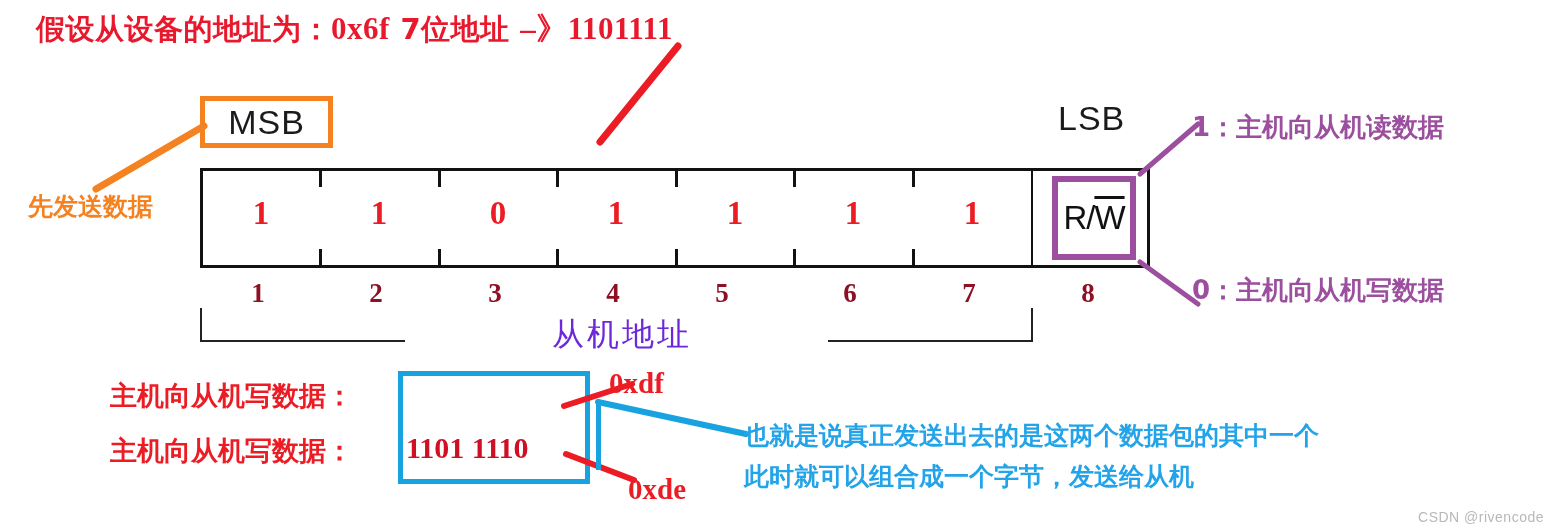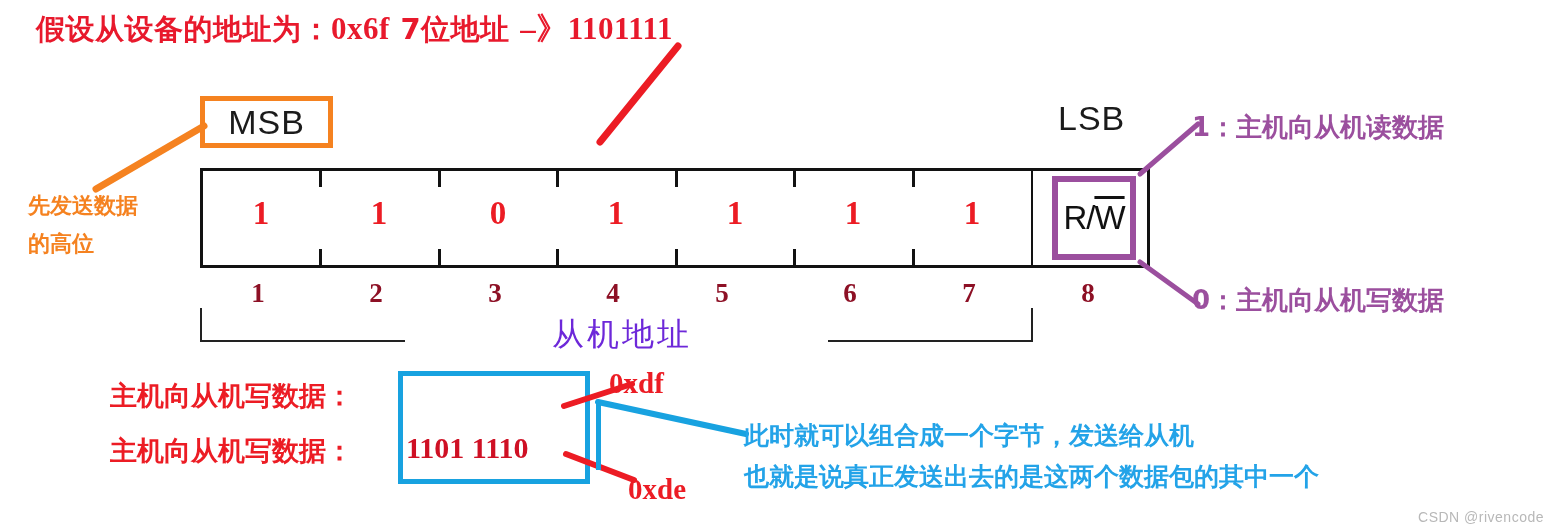--- a/index.html
+++ b/index.html
@@ -72,23 +72,23 @@
     left: 90px;
     top: 120px;
     width: 120px;
     height: 75px;
   }
 
   
   #send-high-note {
     left: 28px;
     top: 187px;
-    font-family: Liberation Serif, serif;
-    font-weight: bold;
-    font-size: 22px;
+    font-family: Liberation Sans, sans-serif;
+    font-weight: bold;
+    font-size: 25px;
     color: #f58220;
     line-height: 38px;
     white-space: nowrap;
   }
 
   
   #lsb-label {
     left: 1052px;
     top: 99px;
     font-family: "Liberation Sans", sans-serif;
@@ -200,21 +200,21 @@
 
   
   .purple-note {
     font-family: "DejaVu Sans", sans-serif;
     font-weight: bold;
     font-size: 26px;
     color: #9b4f9e;
     white-space: nowrap;
   }
   #read-note { left: 1192px; top: 110px; }
-  #write-note { left: 1192px; top: 283px; }
+  #write-note { left: 1192px; top: 273px; }
   #read-pointer { left: 1136px; top: 120px; width: 66px; height: 58px; }
   #write-pointer { left: 1136px; top: 258px; width: 66px; height: 50px; }
 
   
   .red-label {
     font-family: "DejaVu Sans", sans-serif;
     font-weight: bold;
     font-size: 27px;
     color: #ec1c24;
     white-space: nowrap;
@@ -298,21 +298,20 @@
   <div id="msb-box" class="abs">
     <div id="msb-label" class="abs">MSB</div>
   </div>
 
   <svg id="msb-pointer" class="abs" viewBox="0 0 120 75">
     <line x1="6" y1="69" x2="114" y2="6" stroke="#f58220" stroke-width="7" stroke-linecap="round"></line>
   </svg>
 
   <div id="send-high-note" class="abs">
     <div>先发送数据</div>
-    <div>的高位</div>
   </div>
 
   <div id="lsb-label" class="abs">LSB</div>
 
   <div id="bit-frame" class="abs">
 
     <div class="tick top" style="left:116px"></div>
     <div class="tick bot" style="left:116px"></div>
     <div class="tick top" style="left:235px"></div>
     <div class="tick bot" style="left:235px"></div>
@@ -379,19 +378,19 @@
   <svg id="hex-de-pointer" class="abs" viewBox="0 0 76 34">
     <line x1="4" y1="4" x2="72" y2="30" stroke="#ec1c24" stroke-width="6" stroke-linecap="round"></line>
   </svg>
   <div id="hex-de" class="hex-label">0xde</div>
 
   <div id="cyan-stem" class="abs"></div>
   <svg id="cyan-pointer" class="abs" viewBox="0 0 156 42">
     <line x1="4" y1="6" x2="152" y2="38" stroke="#18a2e0" stroke-width="6" stroke-linecap="round"></line>
   </svg>
   <div id="cyan-note" class="abs">
+    <div>也就是说真正发送出去的是这两个数据包的其中一个</div>
     <div>此时就可以组合成一个字节，发送给从机</div>
-    <div>也就是说真正发送出去的是这两个数据包的其中一个</div>
   </div>
 
   <div id="watermark" class="abs">CSDN @rivencode</div>
 
 </div>
 
 </body></html>

